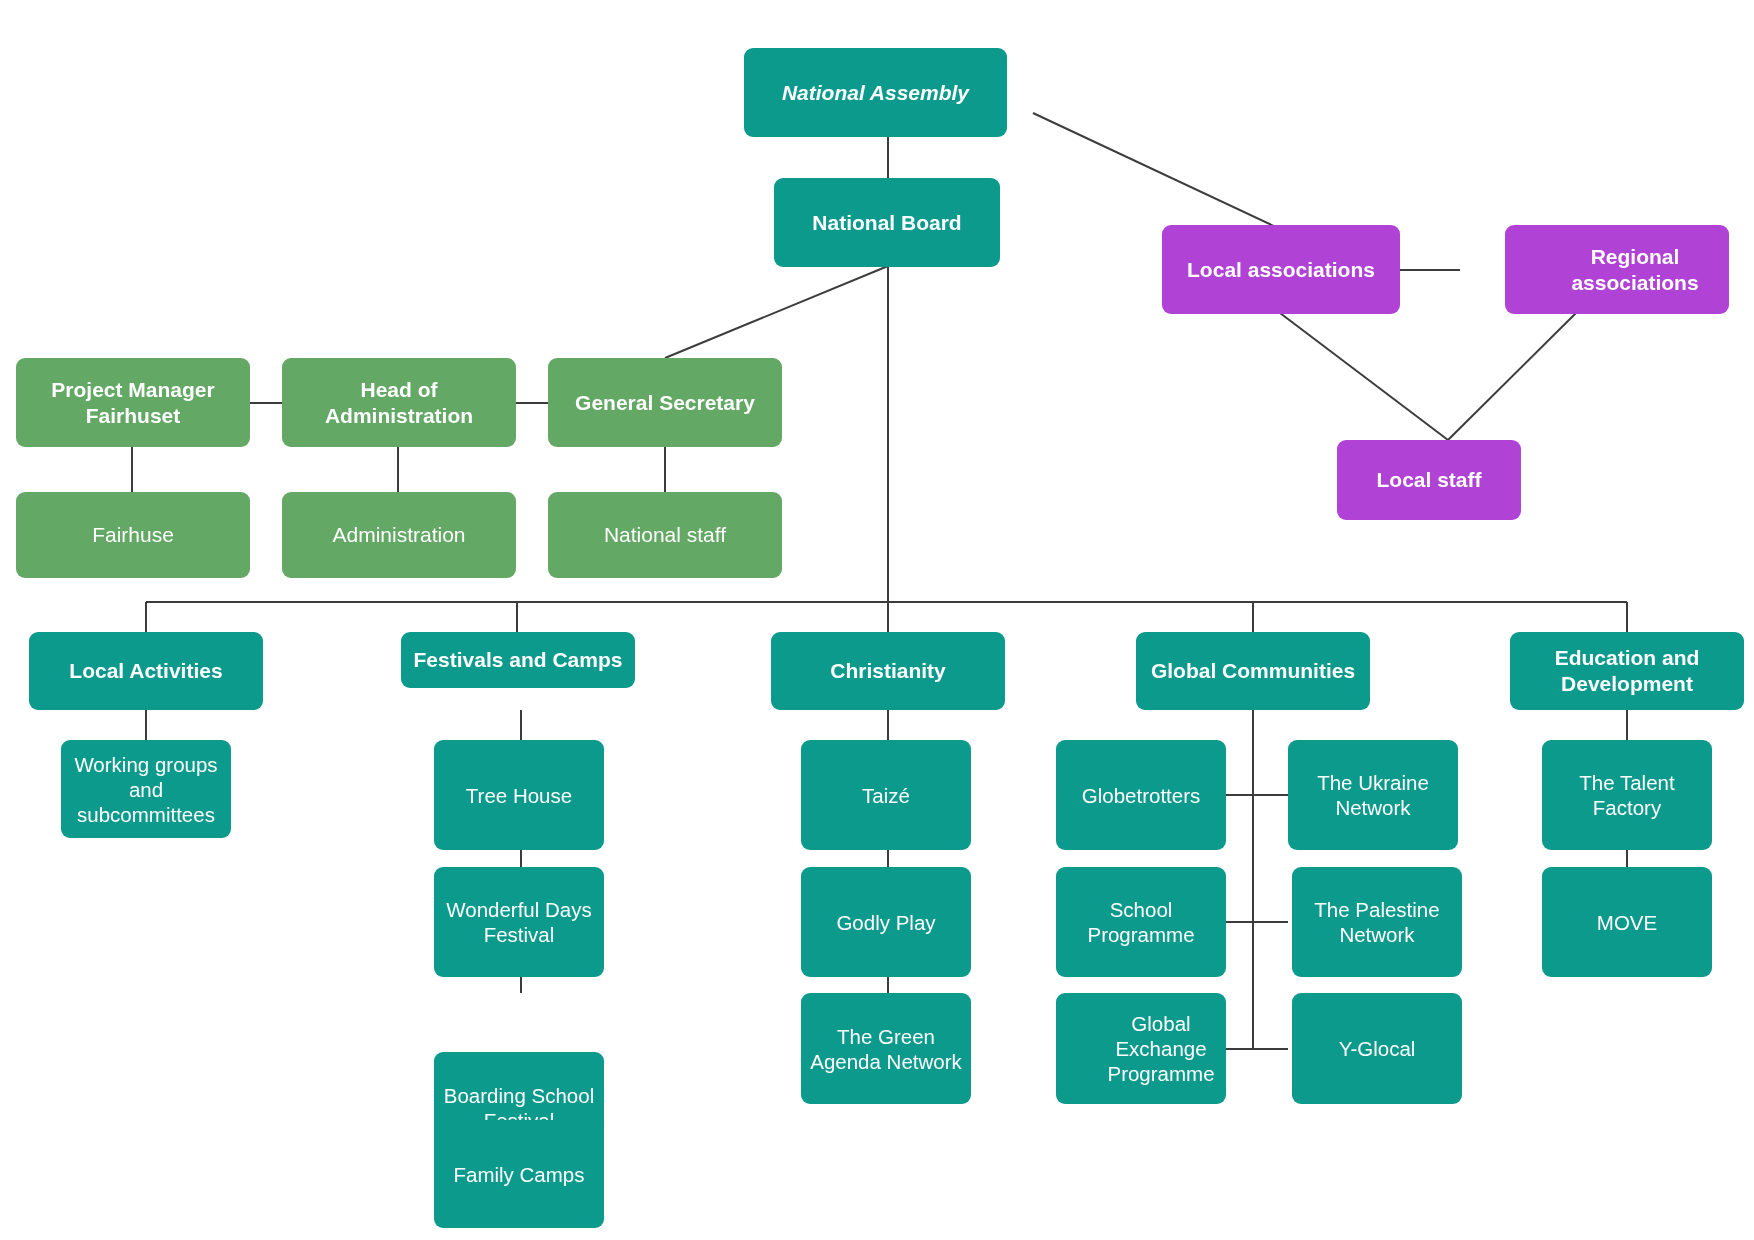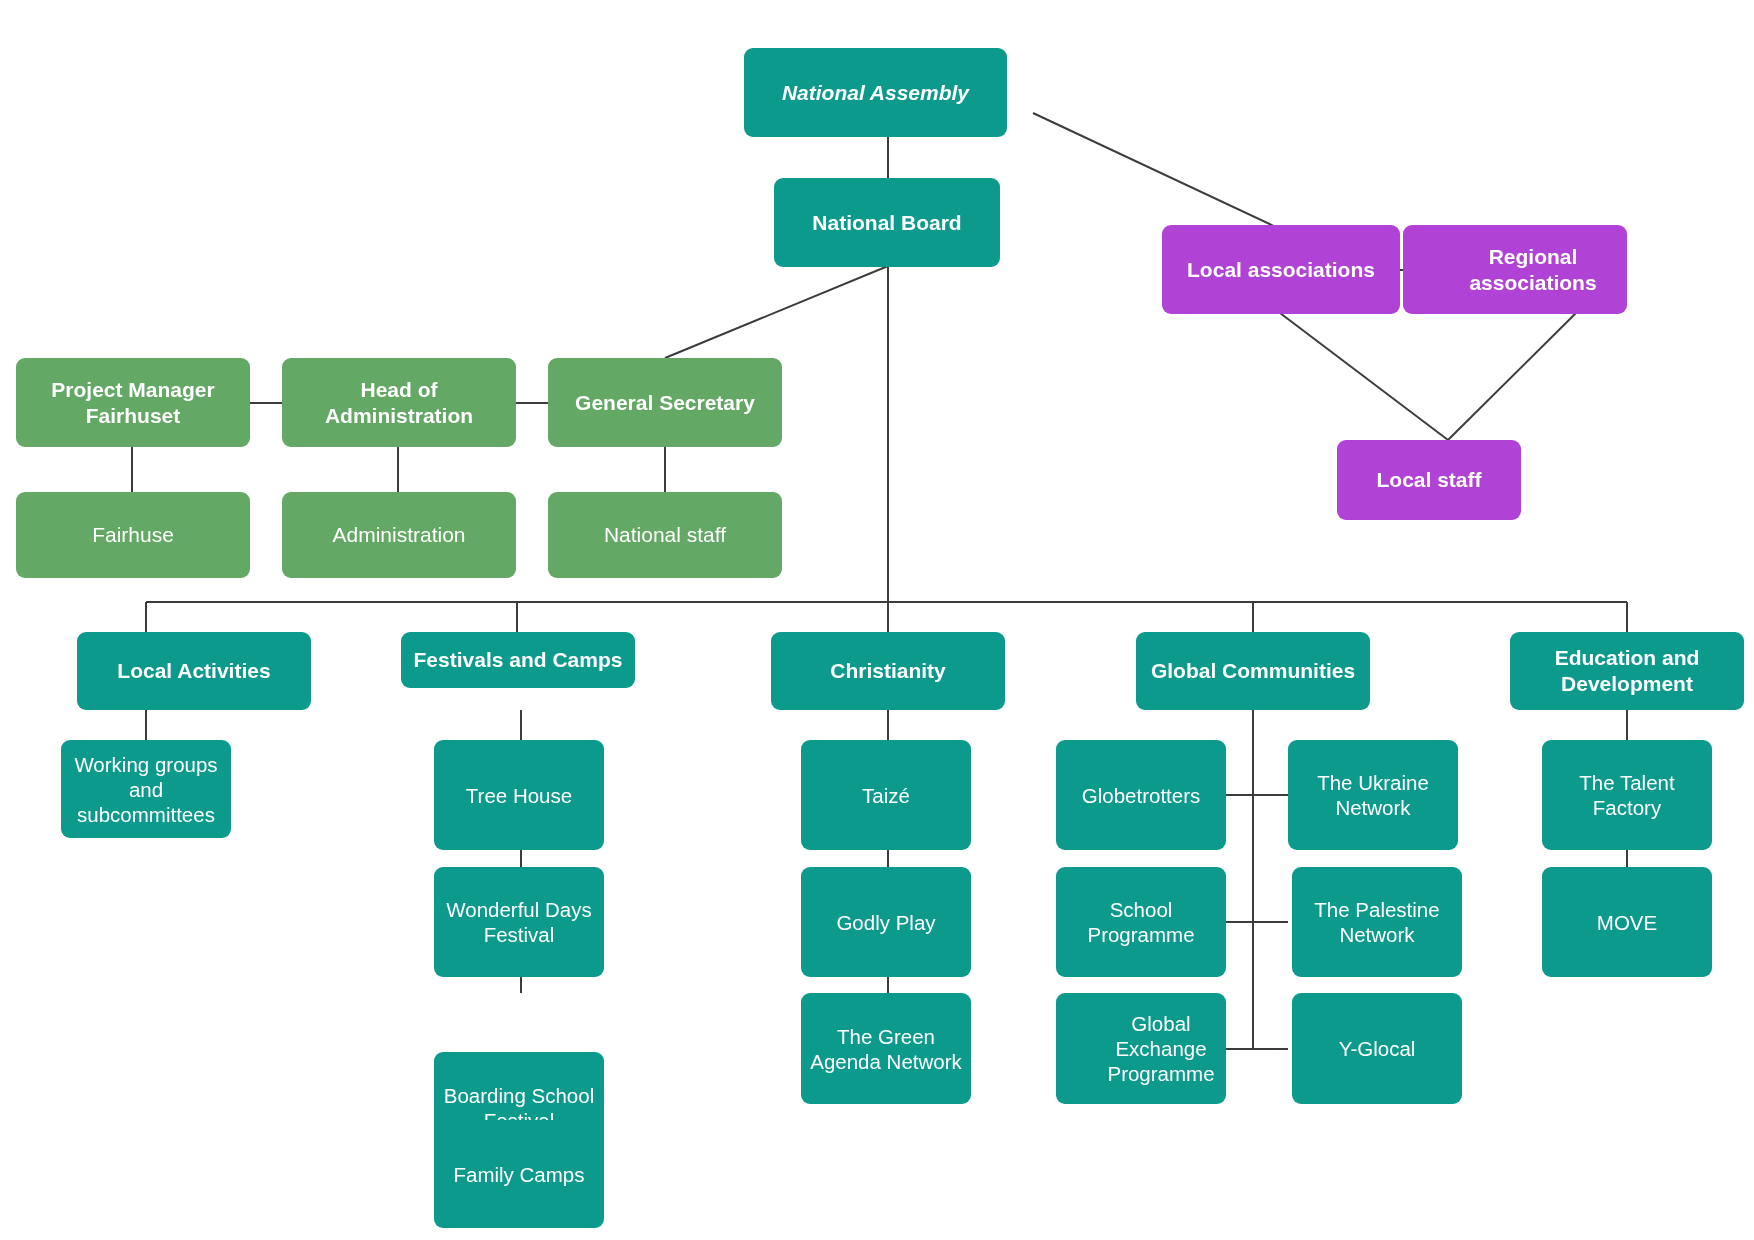--- a/index.html
+++ b/index.html
@@ -107,37 +107,37 @@
       <line x1="1627" y1="850" x2="1627" y2="867"></line>
     </g>
   </svg>
 
   <div class="node teal bold f21" style="left:744px; top:48px; width:263px; height:89px;font-style:italic;">National Assembly</div>
 
   <div class="node teal bold f21" style="left:774px; top:178px; width:226px; height:89px;">National Board</div>
 
   <div class="node purple bold f21" style="left:1162px; top:225px; width:238px; height:89px;">Local associations</div>
 
-  <div class="node purple bold f21" style="left:1403px; top:225px; width:224px; height:89px;padding-left:44px;">Regional associations</div>
+  <div class="node purple bold f21" style="left:1505px; top:225px; width:224px; height:89px;padding-left:44px;">Regional associations</div>
 
   <div class="node purple bold f21" style="left:1337px; top:440px; width:184px; height:80px;">Local staff</div>
 
   <div class="node green bold f21" style="left:16px; top:358px; width:234px; height:89px;">Project Manager Fairhuset</div>
 
   <div class="node green bold f21" style="left:282px; top:358px; width:234px; height:89px;">Head of Administration</div>
 
   <div class="node green bold f21" style="left:548px; top:358px; width:234px; height:89px;">General Secretary</div>
 
   <div class="node green norm f21" style="left:16px; top:492px; width:234px; height:86px;">Fairhuse</div>
 
   <div class="node green norm f21" style="left:282px; top:492px; width:234px; height:86px;">Administration</div>
 
   <div class="node green norm f21" style="left:548px; top:492px; width:234px; height:86px;">National staff</div>
 
-  <div class="node teal bold f21" style="left:29px; top:632px; width:234px; height:78px;margin-left:48px;">Local Activities</div>
+  <div class="node teal bold f21" style="left:29px; top:632px; width:234px; height:78px;">Local Activities</div>
 
   <div class="node teal bold f21" style="left:401px; top:632px; width:234px; height:56px;">Festivals and Camps</div>
 
   <div class="node teal bold f21" style="left:771px; top:632px; width:234px; height:78px;">Christianity</div>
 
   <div class="node teal bold f21" style="left:1136px; top:632px; width:234px; height:78px;">Global Communities</div>
 
   <div class="node teal bold f21" style="left:1510px; top:632px; width:234px; height:78px;">Education and Development</div>
 
   <div class="node teal norm f20" style="left:61px; top:740px; width:170px; height:98px;">Working groups and subcommittees</div>

